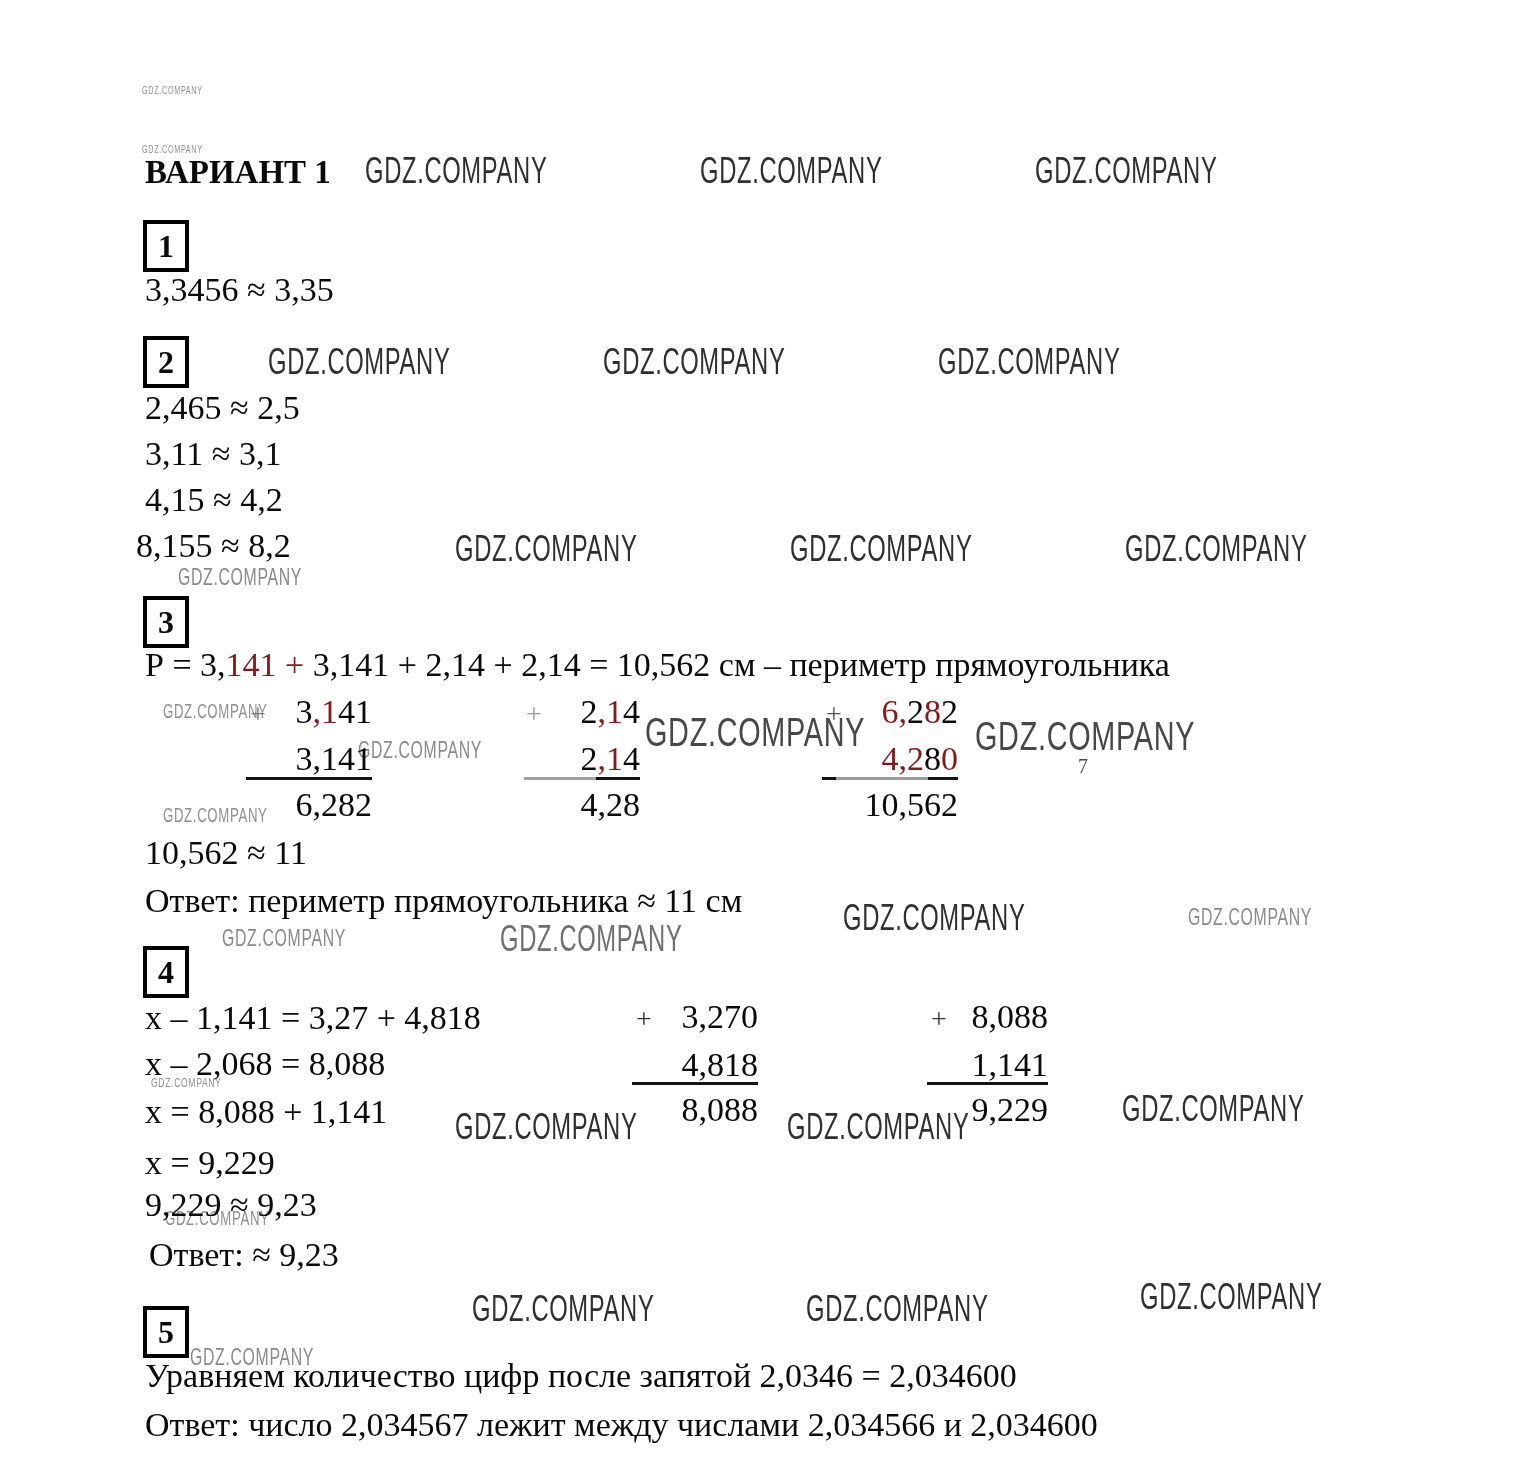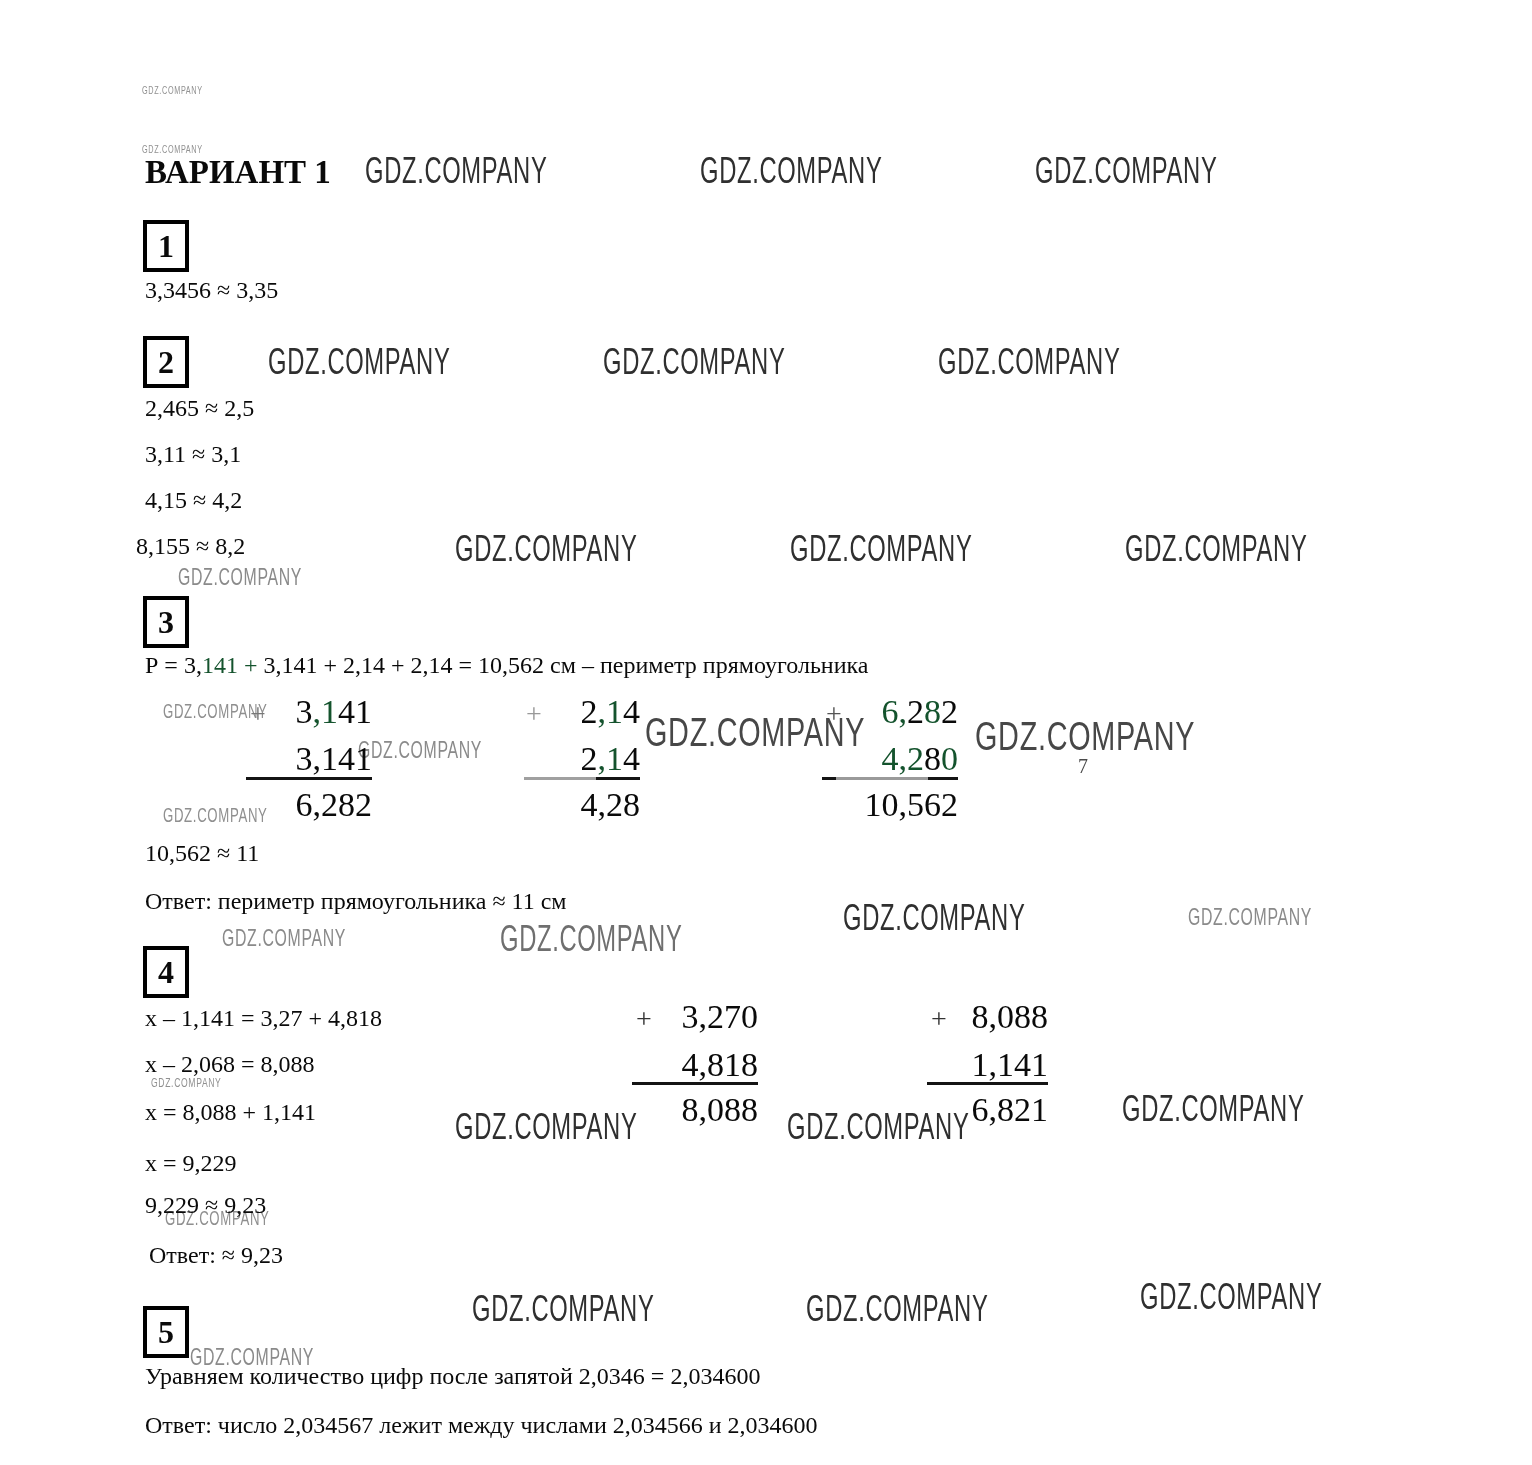--- a/index.html
+++ b/index.html
@@ -8,21 +8,21 @@
     width:1532px;
     height:1465px;
     background:#ffffff;
     overflow:hidden;
     font-family:"Liberation Serif", serif;
     color:#0a0a0a;
   }
   .txt{
     position:absolute;
     white-space:nowrap;
-    font-size:24px;
+    font-size:34px;
     line-height:40px;
     color:#0a0a0a;
   }
   .bold{font-weight:bold;}
   .title{font-size:38px;transform:translateX(-50%);}
   .subtitle{font-size:34px;transform:translateX(-50%);}
   .pbox{
     position:absolute;
     width:38px;height:44px;
     border:4px solid #000;
@@ -40,21 +40,21 @@
     transform-origin:0 0;
     letter-spacing:1px;
   }
   .wm.big{font-size:36px;color:#2f2f2f;}
   .wm.xl{font-size:40px;color:#474747;transform:scaleX(0.72);}
   .wm.mid{font-size:36px;color:#6f6f6f;}
   .wm.sm{font-size:24px;color:#8a8a8a;}
   .wm.t1{font-size:11px;color:#909090;}
   .wm.t2{font-size:20px;color:#8f8f8f;}
   .wm.t3{font-size:13px;color:#909090;}
-  .gray-seg{color:#14532d;}
+  .gray-seg{color:#7f1d1d;}
   .add-col{position:absolute;text-align:right;}
   .add-row{
     position:absolute;right:0;
     font-size:34px;line-height:38px;white-space:nowrap;
   }
   .add-plus{
     position:absolute;
     font-size:28px;line-height:34px;
   }
   .add-rule{position:absolute;height:3px;background:#141414;}
@@ -155,20 +155,20 @@
     <div class="add-row" style="top:48px">4,818</div>
     <div class="add-rule" style="left:2px;width:126px;top:84px"></div>
     <div class="add-row" style="top:93px">8,088</div>
   </div>
 
   <div class="add-col" style="left:925px;top:998px;width:123px;height:135px">
     <span class="add-plus" style="left:6px;top:4px;color:#333">+</span>
     <div class="add-row" style="top:0">8,088</div>
     <div class="add-row" style="top:48px">1,141</div>
     <div class="add-rule" style="left:2px;width:121px;top:84px"></div>
-    <div class="add-row" style="top:93px">6,821</div>
+    <div class="add-row" style="top:93px">9,229</div>
   </div>
 
   <div class="pbox" style="left:143px;top:1306px">5</div>
   <div class="txt" style="left:145px;top:1356px">Уравняем количество цифр после запятой 2,0346 = 2,034600</div>
   <div class="txt" style="left:145px;top:1405px">Ответ: число 2,034567 лежит между числами 2,034566 и 2,034600</div>
 
 </div>
 
 </body></html>

